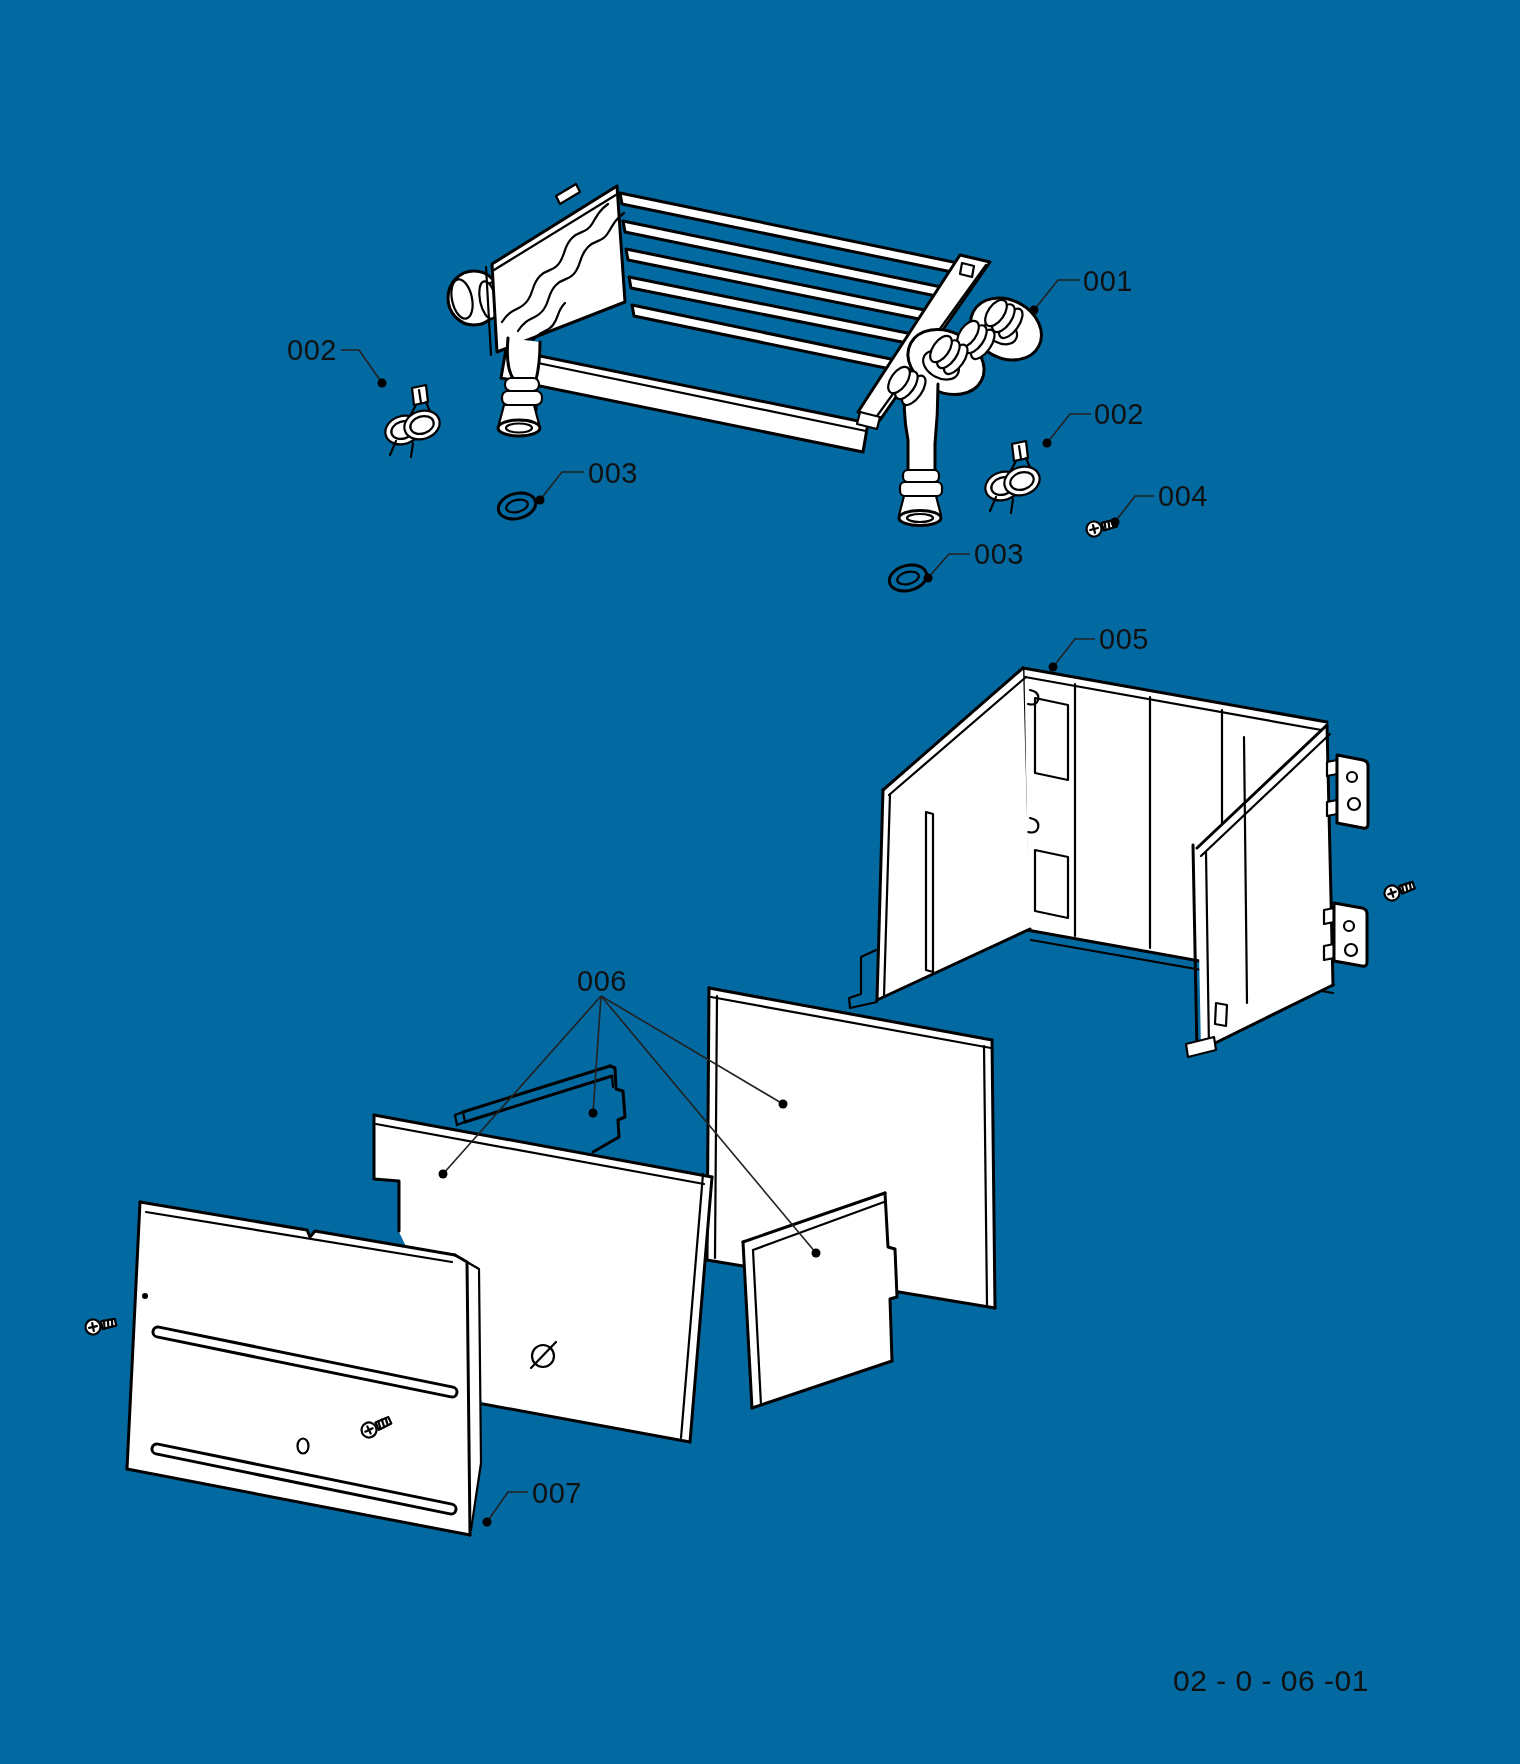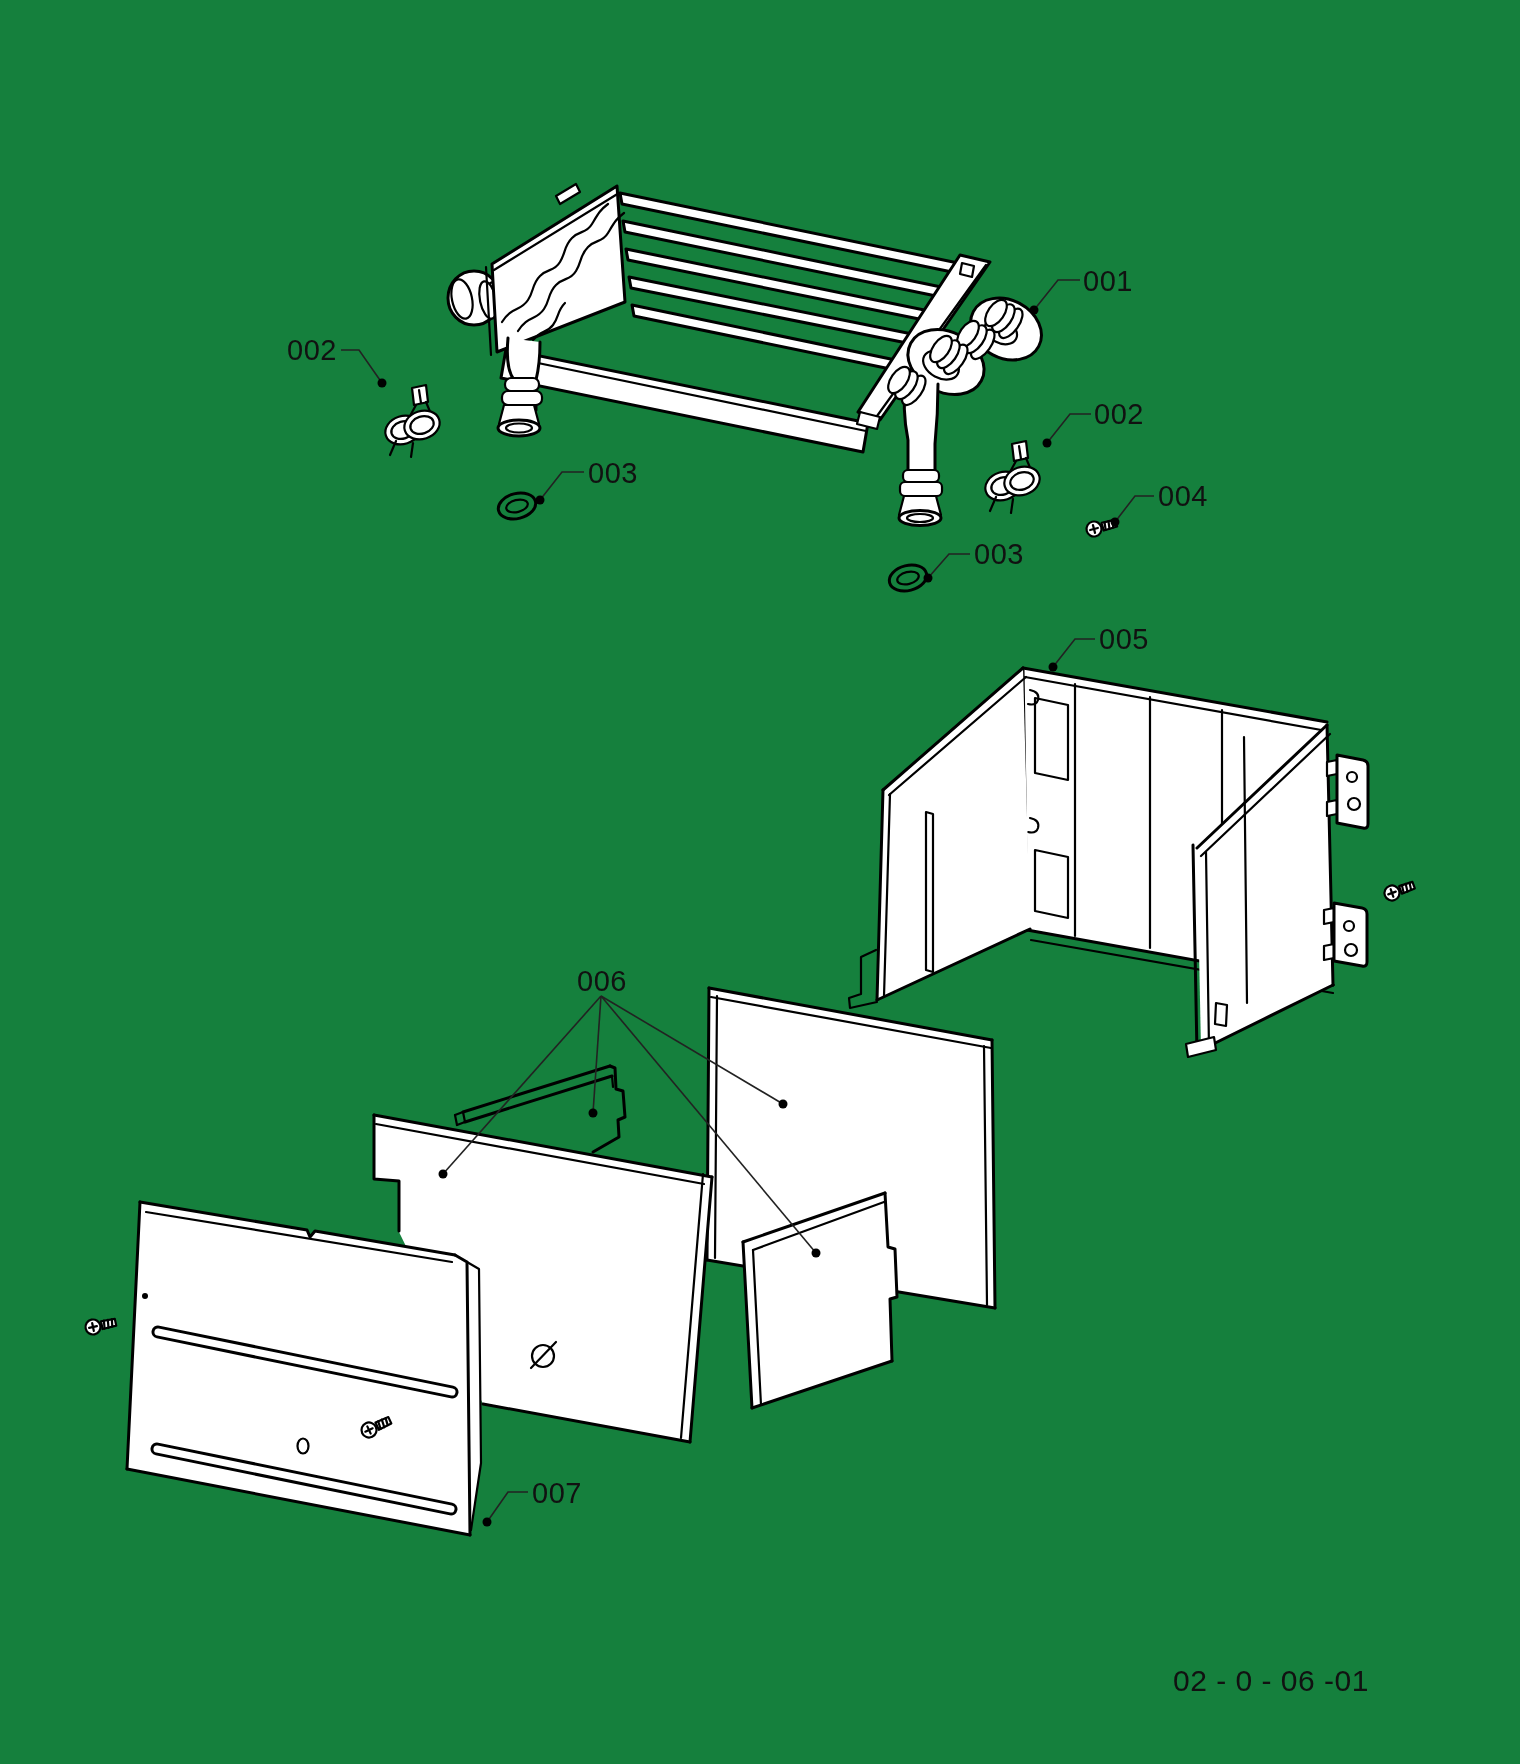--- a/index.html
+++ b/index.html
@@ -1,17 +1,17 @@
 <!DOCTYPE html>
 <html><head>
 <meta charset="utf-8">
 <style>
   html,body { margin:0; padding:0; background:#ffffff; }
   .stage {
-    position:relative; width:1520px; height:1764px; background:#15803d;
+    position:relative; width:1520px; height:1764px; background:#0369a1;
     font-family:"Liberation Sans", sans-serif; overflow:hidden;
   }
   svg { position:absolute; left:0; top:0; }
   
   .ln   { stroke:#000; stroke-width:3; fill:none; stroke-linecap:round; stroke-linejoin:round; }
   .ln2  { stroke:#000; stroke-width:2.2; fill:none; stroke-linecap:round; stroke-linejoin:round; }
   .fw   { stroke:#000; stroke-width:3; fill:#ffffff; stroke-linecap:round; stroke-linejoin:round; }
   .fw2  { stroke:#000; stroke-width:2.2; fill:#ffffff; stroke-linecap:round; stroke-linejoin:round; }
   .fill { fill:#ffffff; stroke:none; }
   .leader { stroke:#222; stroke-width:1.6; fill:none; }

